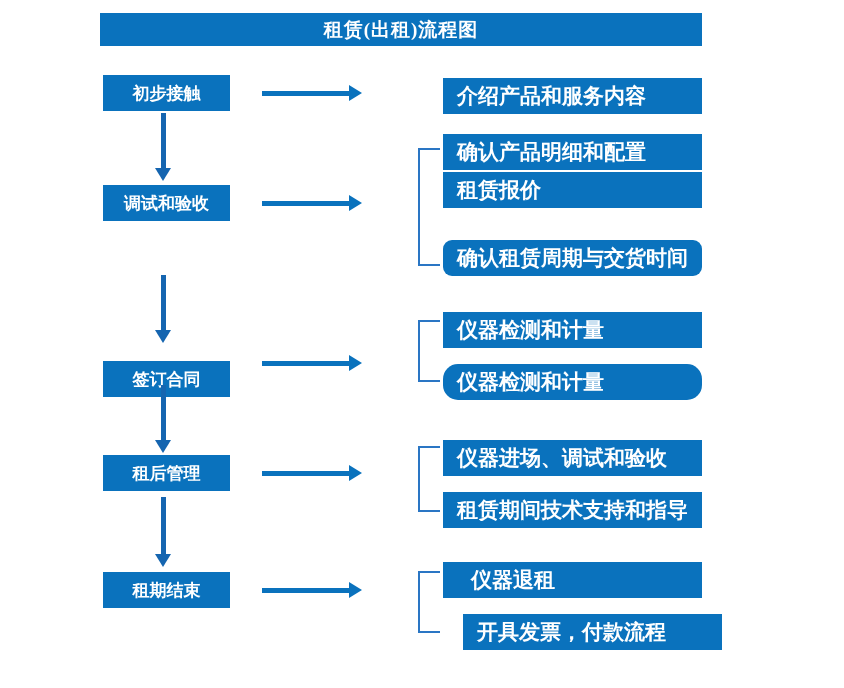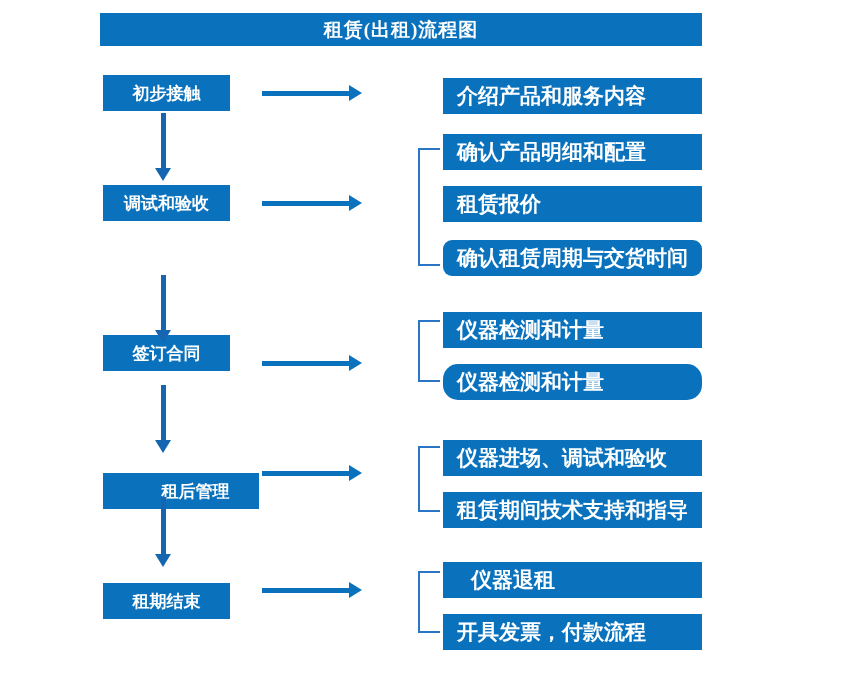--- a/index.html
+++ b/index.html
@@ -80,23 +80,23 @@
 </head>
 <body>
 
 <div id="canvas">
 
   <div class="title-bar">租赁(出租)流程图</div>
 
   <div id="stage-layer">
       <div class="stage-box" style="top: 75px;">初步接触</div>
       <div class="stage-box" style="top: 185px;">调试和验收</div>
-      <div class="stage-box" style="top: 335px;">签订合同</div>
-      <div class="stage-box" style="top: 473px; padding-left: 29px;">租后管理</div>
-      <div class="stage-box" style="top: 572px; margin-top: 11px;">租期结束</div>
+      <div class="stage-box" style="top: 361px;">签订合同</div>
+      <div class="stage-box" style="top: 455px;">租后管理</div>
+      <div class="stage-box" style="top: 572px;">租期结束</div>
     </div>
   <div id="arrow-layer">
       <div class="v-arrow" style="left: 155px; top: 113px; height: 68px;">
         <div class="shaft" style="height: 55px;"></div>
         <div class="head" style="top: 55px;"></div>
       </div>
       <div class="v-arrow" style="left: 155px; top: 275px; height: 68px;">
         <div class="shaft" style="height: 55px;"></div>
         <div class="head" style="top: 55px;"></div>
       </div>
@@ -126,26 +126,26 @@
       </div>
       <div class="h-arrow" style="left: 262px; top: 582px; width: 100px;">
         <div class="shaft" style="width: 87px;"></div>
         <div class="head" style="left: 87px;"></div>
       </div>
     </div>
   <div id="detail-layer">
       <div class="detail-box" style="top: 78px;">介绍产品和服务内容</div>
       <div class="bracket" style="top: 148px; height: 118px;"></div>
       <div class="detail-box" style="top: 134px;">确认产品明细和配置</div>
-      <div class="detail-box" style="top: 186px; text-align: right;">租赁报价</div>
+      <div class="detail-box" style="top: 172px; text-align: right;">租赁报价</div>
       <div class="detail-box" style="top: 240px; border-radius: 9px;">确认租赁周期与交货时间</div>
       <div class="bracket" style="top: 320px; height: 62px;"></div>
       <div class="detail-box" style="top: 312px;">仪器检测和计量</div>
       <div class="detail-box" style="top: 364px; border-radius: 15px;">仪器检测和计量</div>
       <div class="bracket" style="top: 446px; height: 66px;"></div>
       <div class="detail-box" style="top: 440px;">仪器进场、调试和验收</div>
       <div class="detail-box" style="top: 492px;">租赁期间技术支持和指导</div>
       <div class="bracket" style="top: 571px; height: 62px;"></div>
       <div class="detail-box" style="top: 562px; padding-left: 28px;">仪器退租</div>
-      <div class="detail-box" style="top: 614px;">开具发票，付款流程</div>
+      <div class="detail-box" style="top: 614px; margin-left: 20px;">开具发票，付款流程</div>
     </div>
 
 </div>
 
 </body></html>

